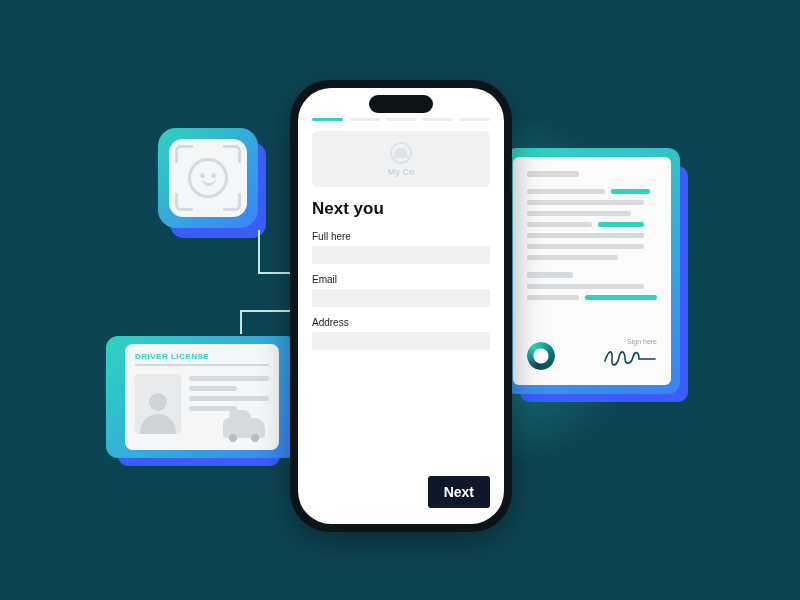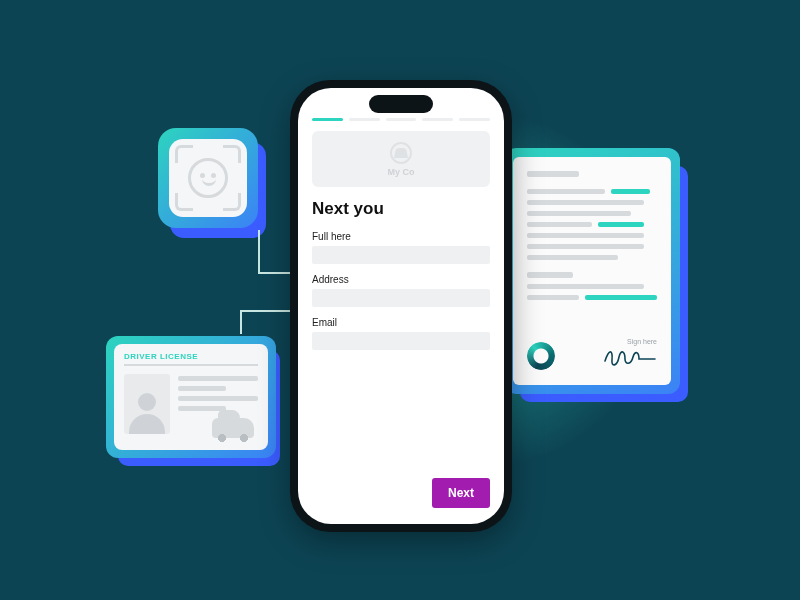--- a/index.html
+++ b/index.html
@@ -78,21 +78,21 @@
   }
 
   
   .dl-back {
     position:absolute; left:118px; top:350px;
     width:162px; height:116px;
     background:#3b5cff; border-radius:10px;
   }
   .dl-wrap {
     position:absolute; left:106px; top:336px;
-    width:170px; height:122px;
+    width:192px; height:122px;
     background: linear-gradient(135deg,#2dd4bf,#3b82f6);
     border-radius:12px;
     display:flex; align-items:center; justify-content:center;
   }
   .dl-card {
     width:154px; height:106px; background:#f5f6f7; border-radius:8px;
     padding:8px 10px; position:relative;
   }
   .dl-title { font-size:8px; font-weight:700; letter-spacing:0.5px; color:#2dd4bf; }
   .dl-title-line { height:2px; background:#d6dadd; margin-top:3px; }
@@ -202,21 +202,21 @@
   .brand .name { font-size:9px; font-weight:600; color:#cfd3d6; }
 
   .heading { font-size:17px; font-weight:800; color:#111; margin-bottom:12px; }
 
   .field { margin-bottom:10px; }
   .field label { display:block; font-size:10px; color:#222; margin-bottom:4px; }
   .field .input { height:18px; background:#eef0f1; border-radius:2px; }
 
   .next-btn {
     position:absolute; right:14px; bottom:16px;
-    background:#a21caf; color:#fff; font-weight:700; font-size:12px;
+    background:#0f172a; color:#fff; font-weight:700; font-size:14px;
     padding:8px 16px; border:none; border-radius:3px; cursor:pointer;
   }
 </style>
 </head>
 <body>
 
 <div class="glow"></div>
 
 <div class="face-card-back"></div>
 <div class="face-card">
@@ -313,23 +313,23 @@
       <span class="name">My Co</span>
     </div>
 
     <div class="heading">Next you</div>
 
     <div class="field">
       <label>Full here</label>
       <div class="input"></div>
     </div>
     <div class="field">
+      <label>Email</label>
+      <div class="input"></div>
+    </div>
+    <div class="field">
       <label>Address</label>
-      <div class="input"></div>
-    </div>
-    <div class="field">
-      <label>Email</label>
       <div class="input"></div>
     </div>
 
     <button class="next-btn">Next</button>
   </div>
 </div>
 
 </body></html>

